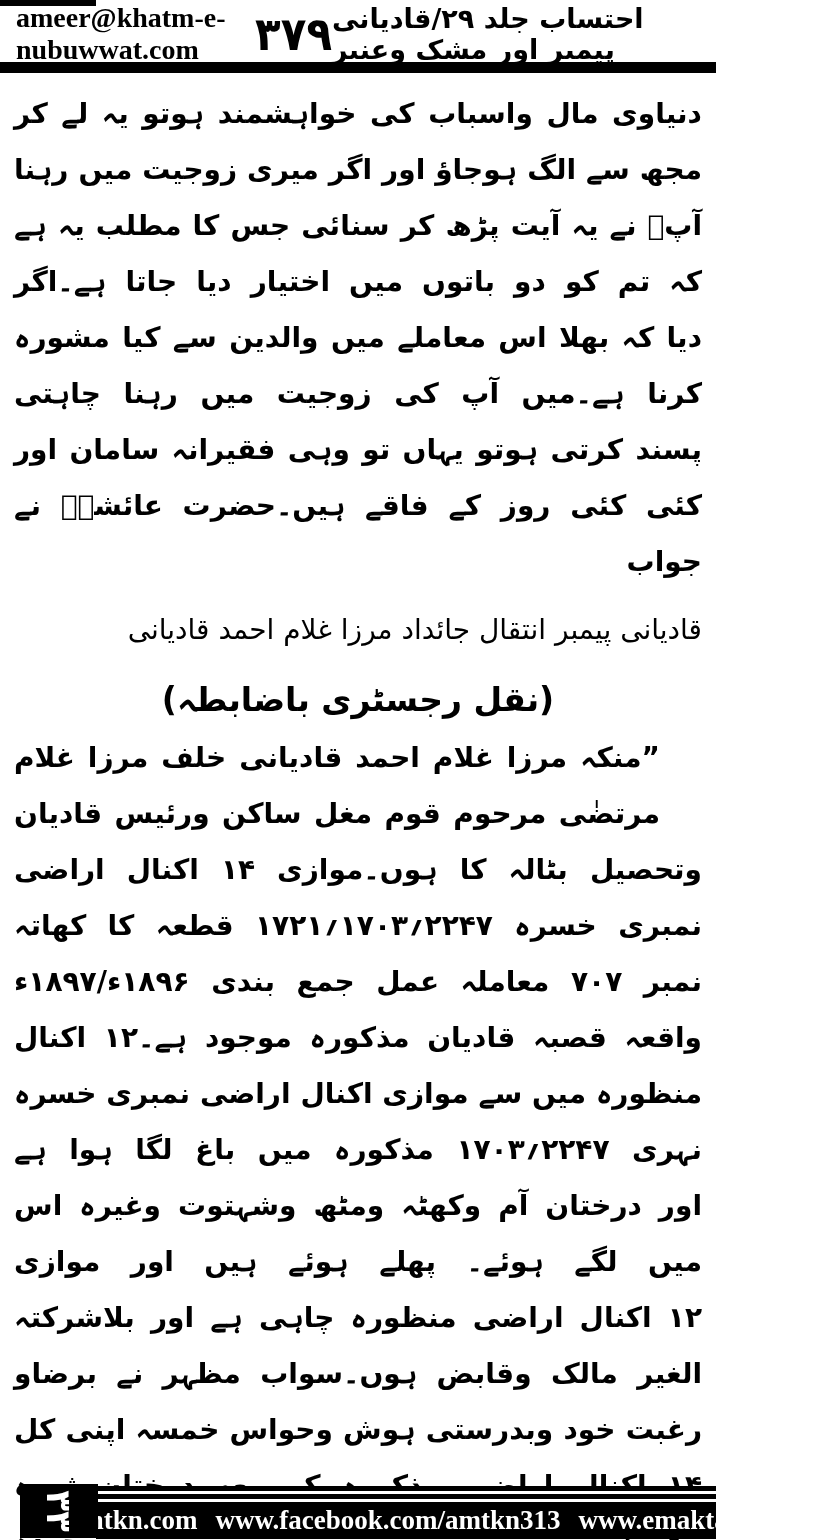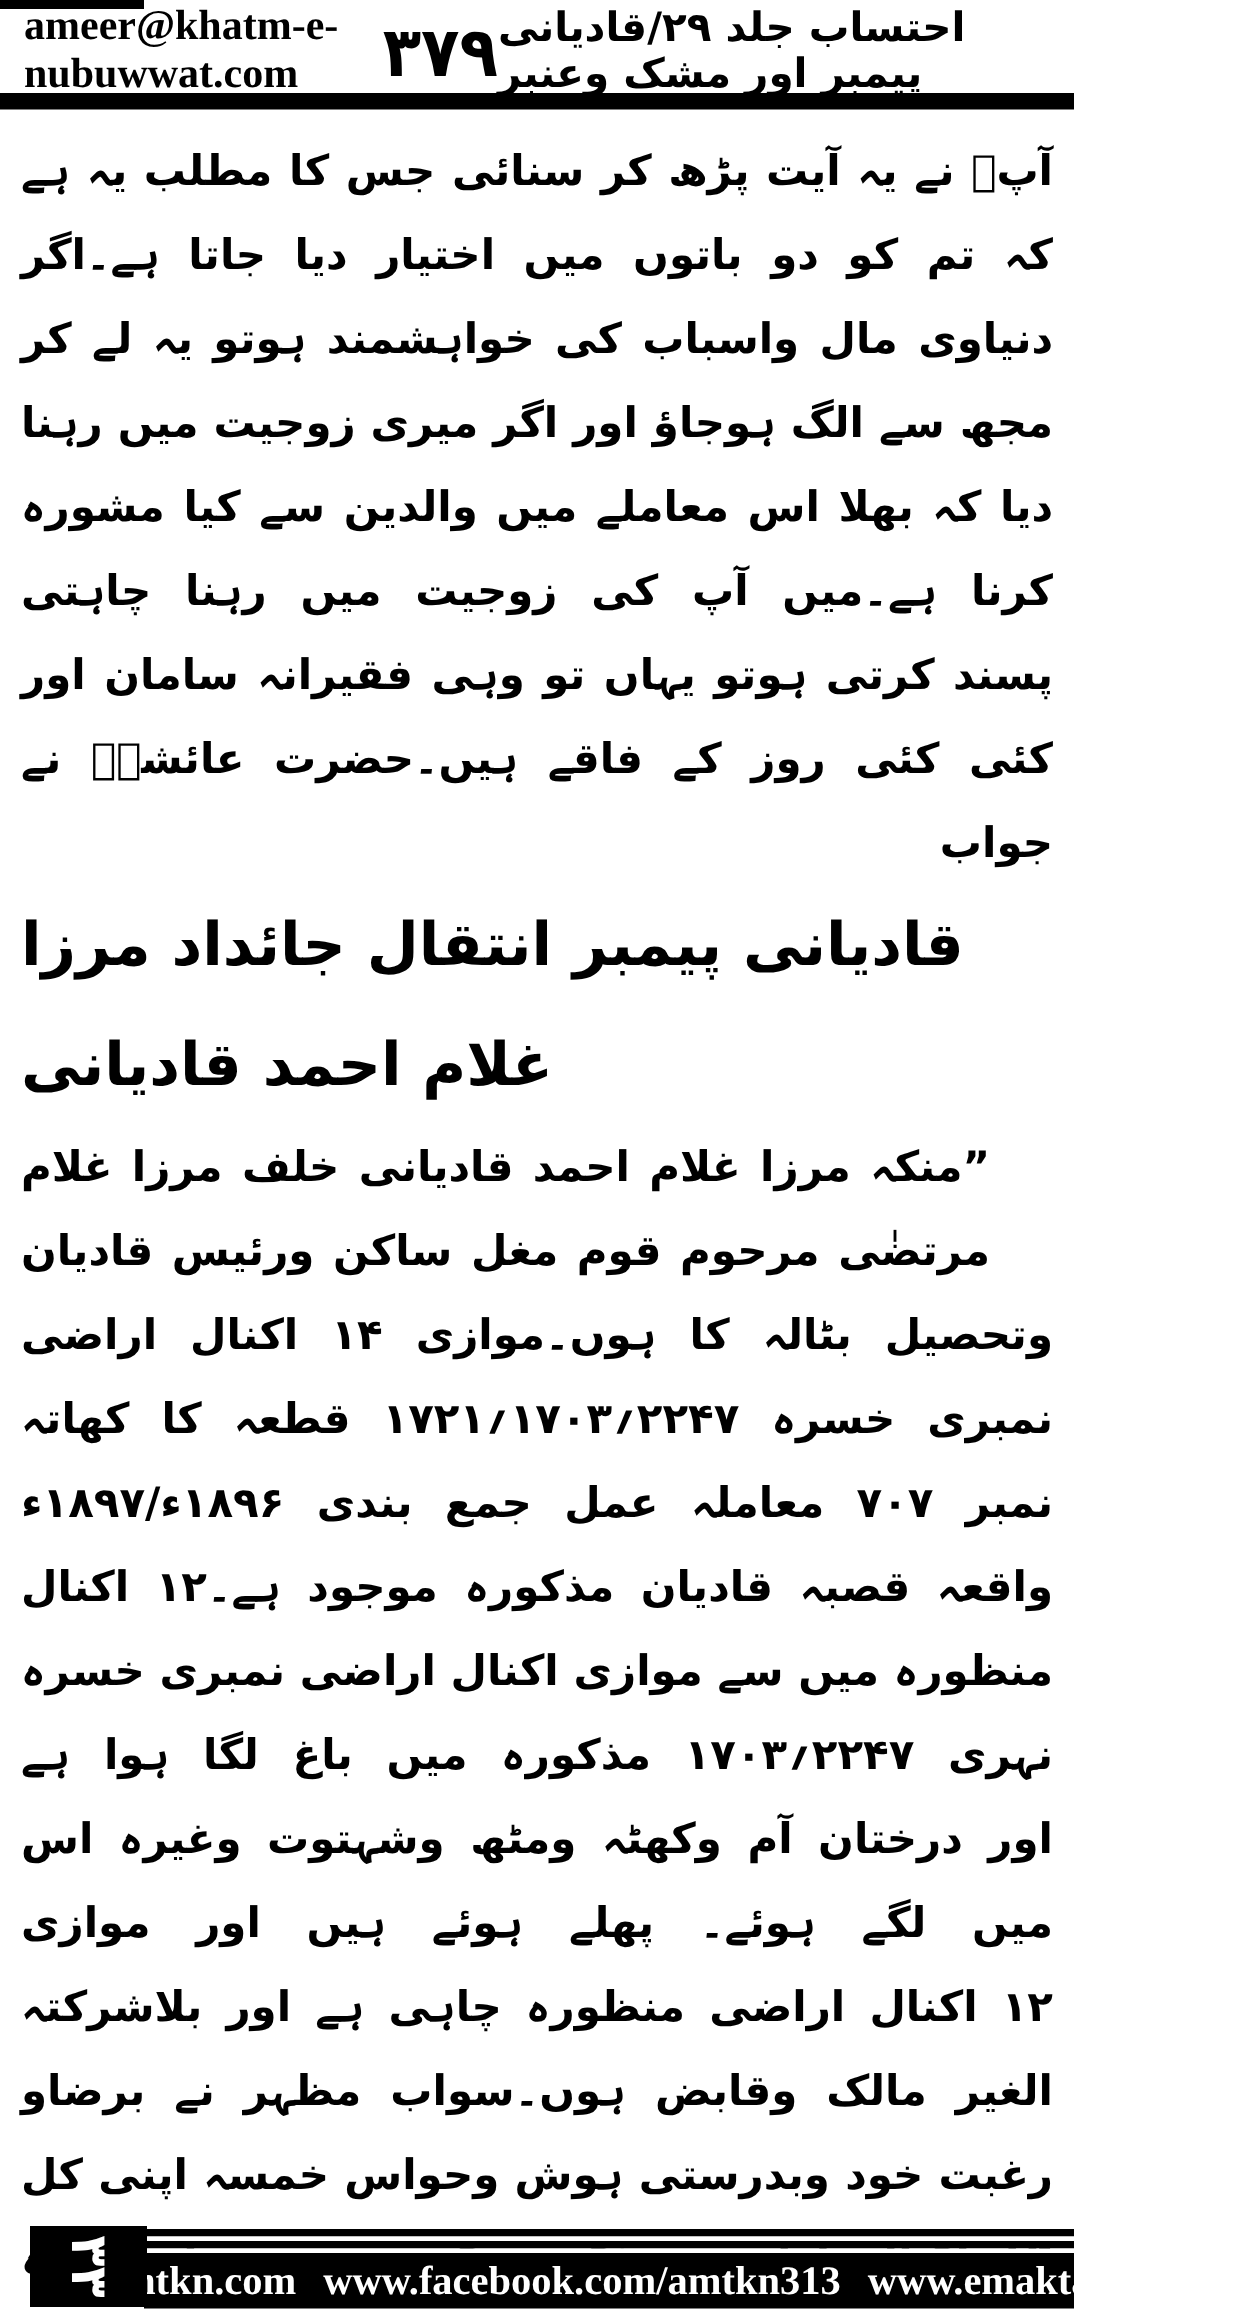--- a/index.html
+++ b/index.html
@@ -39,22 +39,22 @@
   }
   .tline{
     font-size:28px;font-weight:bold;line-height:56px;
     text-align:justify;text-align-last:justify;
     text-justify:inter-word;
     white-space:normal;
   }
   .tline.center{text-align:center;text-align-last:center;}
   .tline.indent{padding-right:42px;}
   .section-heading{
-    direction:rtl;text-align:left;
-    font-size:40px;font-weight:bold;line-height:80px;
+    direction:rtl;text-align:right;
+    font-size:28px;font-weight:normal;line-height:80px;
   }
   .section-subheading{
     direction:rtl;text-align:center;
     font-size:33px;font-weight:bold;line-height:60px;
   }
 
   
   .footer-bar{
     position:absolute;left:96px;right:0;top:1486px;
   }
@@ -84,26 +84,27 @@
 
   <div class="header">
     <div class="header-email">ameer@khatm-e-nubuwwat.com</div>
     <div class="header-pagenum">۳۷۹</div>
     <div class="header-title">احتساب جلد ۲۹‏/‏قادیانی پیمبر اور مشک وعنبر</div>
   </div>
 
   <div class="rule"></div>
 
   <div class="body-text">
+    <div class="tline">دنیاوی مال واسباب کی خواہشمند ہوتو یہ لے کر مجھ سے الگ ہوجاؤ اور اگر میری زوجیت میں رہنا</div>
     <div class="tline">آپؐ نے یہ آیت پڑھ کر سنائی جس کا مطلب یہ ہے کہ تم کو دو باتوں میں اختیار دیا جاتا ہے۔اگر</div>
-    <div class="tline">دنیاوی مال واسباب کی خواہشمند ہوتو یہ لے کر مجھ سے الگ ہوجاؤ اور اگر میری زوجیت میں رہنا</div>
     <div class="tline">دیا کہ بھلا اس معاملے میں والدین سے کیا مشورہ کرنا ہے۔میں آپ کی زوجیت میں رہنا چاہتی</div>
     <div class="tline">پسند کرتی ہوتو یہاں تو وہی فقیرانہ سامان اور کئی کئی روز کے فاقے ہیں۔حضرت عائشہؓ نے جواب</div>
 
     <div class="section-heading">قادیانی پیمبر انتقال جائداد مرزا غلام احمد قادیانی</div>
+    <div class="section-subheading">(نقل رجسٹری باضابطہ)</div>
 
     <div class="tline indent">”منکہ مرزا غلام احمد قادیانی خلف مرزا غلام مرتضٰی مرحوم قوم مغل ساکن ورئیس قادیان</div>
     <div class="tline">وتحصیل بٹالہ کا ہوں۔موازی ۱۴ اکنال اراضی نمبری خسرہ ۲۲۴۷؍۱۷۰۳؍۱۷۲۱ قطعہ کا کھاتہ</div>
     <div class="tline">نمبر ۷۰۷ معاملہ عمل جمع بندی ۱۸۹۶ء‏/‏۱۸۹۷ء واقعہ قصبہ قادیان مذکورہ موجود ہے۔۱۲ اکنال</div>
     <div class="tline">منظورہ میں سے موازی اکنال اراضی نمبری خسرہ نہری ۲۲۴۷؍۱۷۰۳ مذکورہ میں باغ لگا ہوا ہے</div>
     <div class="tline">اور درختان آم وکھٹہ ومٹھ وشہتوت وغیرہ اس میں لگے ہوئے۔ پھلے ہوئے ہیں اور موازی</div>
     <div class="tline">۱۲ اکنال اراضی منظورہ چاہی ہے اور بلاشرکتہ الغیر مالک وقابض ہوں۔سواب مظہر نے برضاو</div>
     <div class="tline">رغبت خود وبدرستی ہوش وحواس خمسہ اپنی کل ۱۴ اکنال اراضی مذکورہ کو معہ درختان ثمرہ وغیرہ موجودہ</div>
 
   </div>

